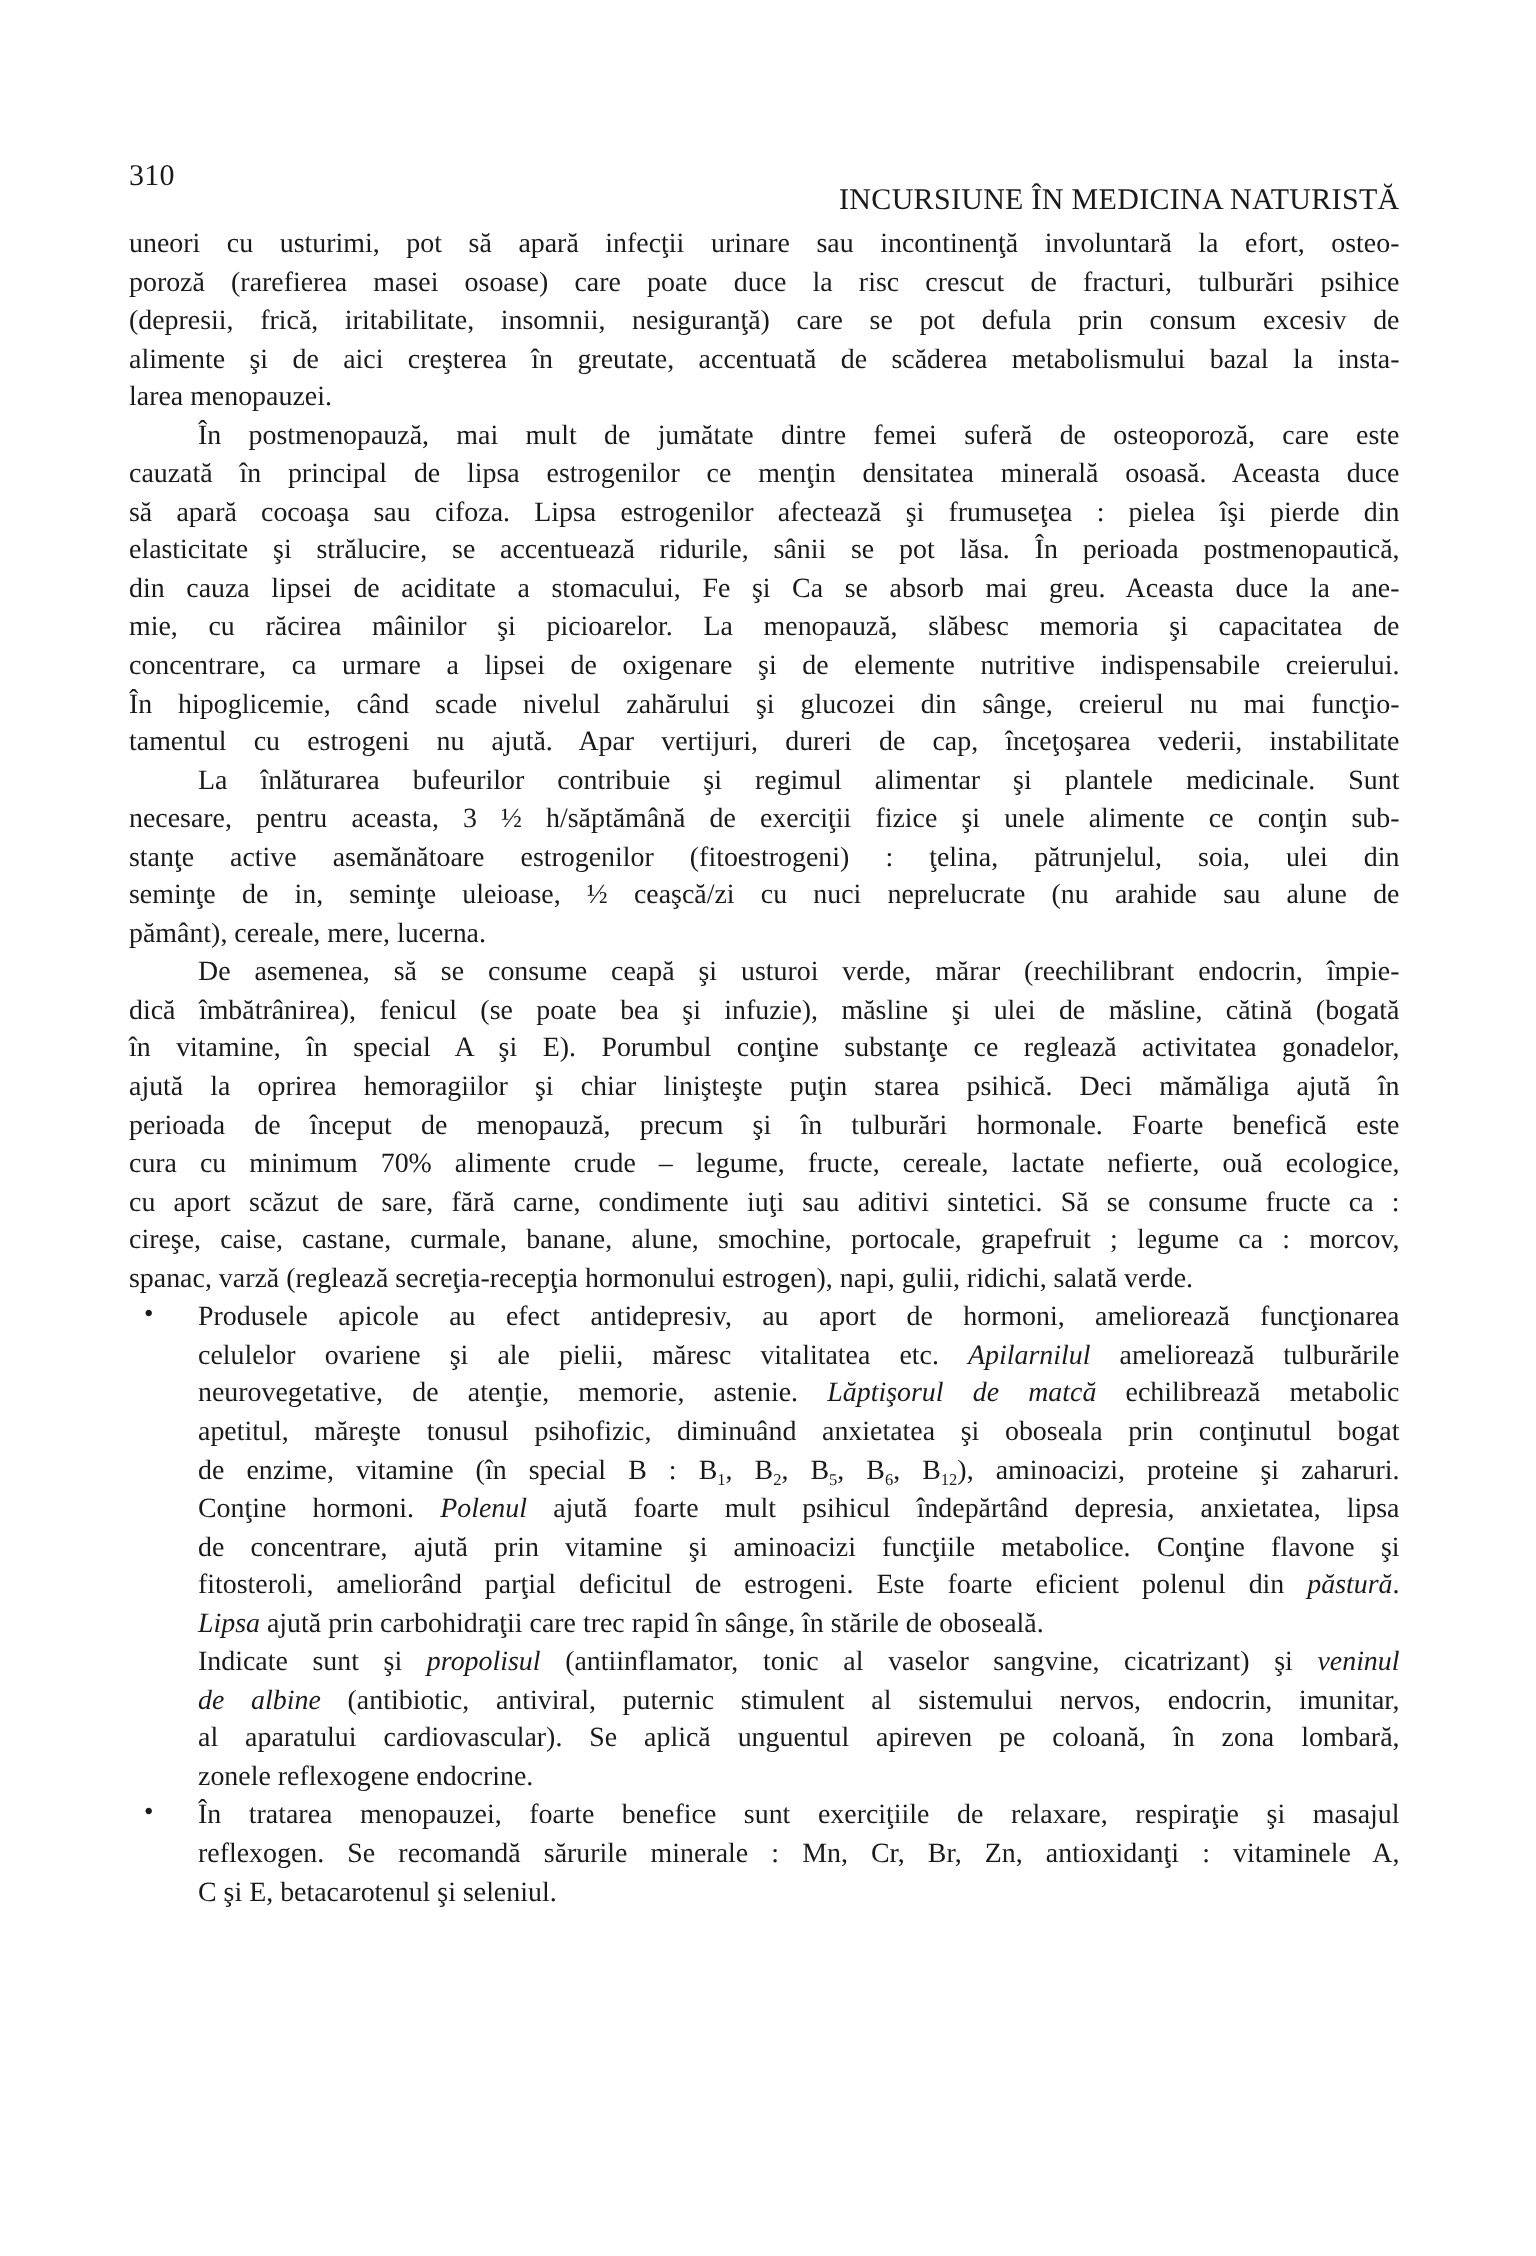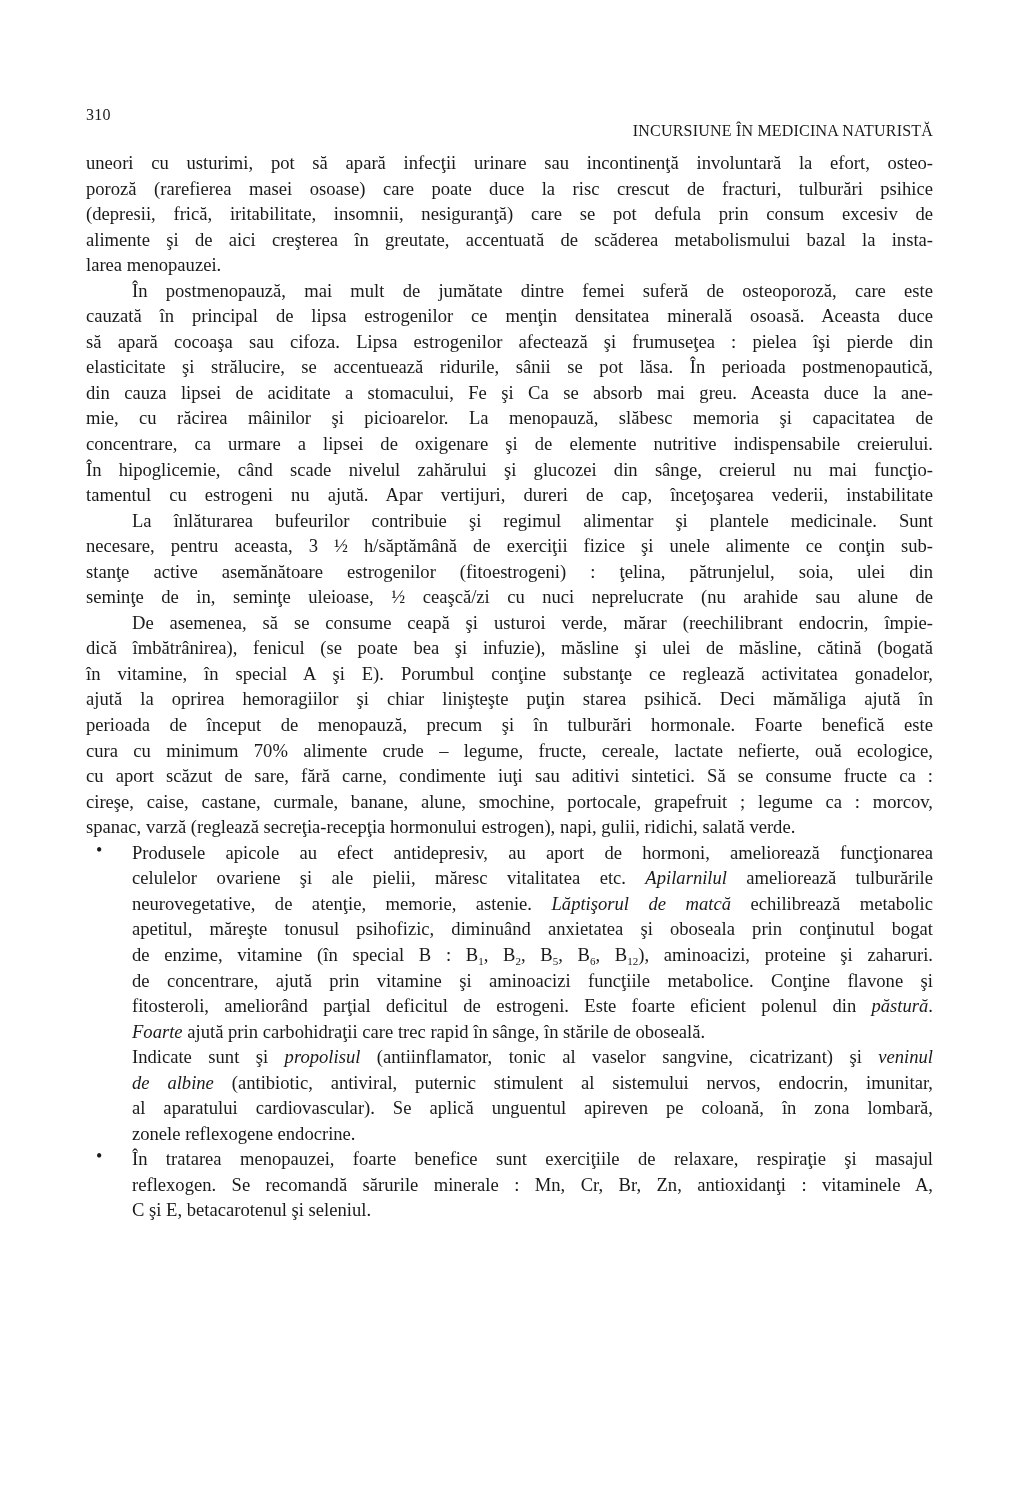--- a/index.html
+++ b/index.html
@@ -1,19 +1,19 @@
 <!DOCTYPE html>
 <html><head>
 <meta charset="utf-8">
 <style>
   html, body { margin: 0; padding: 0; background: #ffffff; }
   body { width: 1024px; height: 1504px; position: relative; overflow: hidden;
          font-family: "Liberation Serif", "DejaVu Serif", serif; color: #1a1a1a; }
   .header { position: absolute; top: 106px; left: 86px; width: 847px; height: 24px;
-            font-size: 16px; letter-spacing: 0.2px; }
+            font-size: 20px; letter-spacing: 0.2px; }
   .page-num { position: absolute; left: 0; top: 0; }
   .running-title { position: absolute; right: 0; top: 16px; }
   .body { position: absolute; top: 150px; left: 86px; width: 847px; font-size: 18.6px; }
   .line { height: 25.55px; line-height: 25.55px; white-space: nowrap; text-align: justify;
           text-align-last: justify; overflow: visible; }
   .line.last { text-align-last: left; }
   .indent { padding-left: 46px; }
   .bullet-block { position: relative; padding-left: 46px; }
   .bullet-mark { position: absolute; left: 10px; font-size: 18px; }
   i { font-style: italic; }
@@ -44,42 +44,44 @@
       <div class="line">mie, cu răcirea mâinilor şi picioarelor. La menopauză, slăbesc memoria şi capacitatea de</div>
       <div class="line">concentrare, ca urmare a lipsei de oxigenare şi de elemente nutritive indispensabile creierului.</div>
       <div class="line">În hipoglicemie, când scade nivelul zahărului şi glucozei din sânge, creierul nu mai funcţio-</div>
       <div class="line">tamentul cu estrogeni nu ajută. Apar vertijuri, dureri de cap, înceţoşarea vederii, instabilitate</div>
     </div>
     <div>
       <div class="line indent">La înlăturarea bufeurilor contribuie şi regimul alimentar şi plantele medicinale. Sunt</div>
       <div class="line">necesare, pentru aceasta, 3 ½ h/săptămână de exerciţii fizice şi unele alimente ce conţin sub-</div>
       <div class="line">stanţe active asemănătoare estrogenilor (fitoestrogeni) : ţelina, pătrunjelul, soia, ulei din</div>
       <div class="line">seminţe de in, seminţe uleioase, ½ ceaşcă/zi cu nuci neprelucrate (nu arahide sau alune de</div>
+      <div class="line last">pământ), cereale, mere, lucerna.</div>
     </div>
     <div>
       <div class="line indent">De asemenea, să se consume ceapă şi usturoi verde, mărar (reechilibrant endocrin, împie-</div>
       <div class="line">dică îmbătrânirea), fenicul (se poate bea şi infuzie), măsline şi ulei de măsline, cătină (bogată</div>
       <div class="line">în vitamine, în special A şi E). Porumbul conţine substanţe ce reglează activitatea gonadelor,</div>
       <div class="line">ajută la oprirea hemoragiilor şi chiar linişteşte puţin starea psihică. Deci mămăliga ajută în</div>
       <div class="line">perioada de început de menopauză, precum şi în tulburări hormonale. Foarte benefică este</div>
       <div class="line">cura cu minimum 70% alimente crude – legume, fructe, cereale, lactate nefierte, ouă ecologice,</div>
       <div class="line">cu aport scăzut de sare, fără carne, condimente iuţi sau aditivi sintetici. Să se consume fructe ca :</div>
       <div class="line">cireşe, caise, castane, curmale, banane, alune, smochine, portocale, grapefruit ; legume ca : morcov,</div>
       <div class="line last">spanac, varză (reglează secreţia-recepţia hormonului estrogen), napi, gulii, ridichi, salată verde.</div>
     </div>
     <div class="bullet-block">
       <span class="bullet-mark">•</span>
       <div class="line"><span>Produsele apicole au efect antidepresiv, au aport de hormoni, ameliorează funcţionarea</span></div>
       <div class="line"><span>celulelor ovariene şi ale pielii, măresc vitalitatea etc. </span><i>Apilarnilul</i><span> ameliorează tulburările</span></div>
       <div class="line"><span>neurovegetative, de atenţie, memorie, astenie. </span><i>Lăptişorul de matcă</i><span> echilibrează metabolic</span></div>
       <div class="line"><span>apetitul, măreşte tonusul psihofizic, diminuând anxietatea şi oboseala prin conţinutul bogat</span></div>
       <div class="line"><span>de enzime, vitamine (în special B : B</span><sub>1</sub><span>, B</span><sub>2</sub><span>, B</span><sub>5</sub><span>, B</span><sub>6</sub><span>, B</span><sub>12</sub><span>), aminoacizi, proteine şi zaharuri.</span></div>
+      <div class="line"><span>Conţine hormoni. </span><i>Polenul</i><span> ajută foarte mult psihicul îndepărtând depresia, anxietatea, lipsa</span></div>
       <div class="line"><span>de concentrare, ajută prin vitamine şi aminoacizi funcţiile metabolice. Conţine flavone şi</span></div>
       <div class="line"><span>fitosteroli, ameliorând parţial deficitul de estrogeni. Este foarte eficient polenul din </span><i>păstură</i><span>.</span></div>
-      <div class="line last"><i>Foarte</i><span> ajută prin carbohidraţii care trec rapid în sânge, în stările de oboseală.</span></div>
+      <div class="line last"><i>Lipsa</i><span> ajută prin carbohidraţii care trec rapid în sânge, în stările de oboseală.</span></div>
       <div class="line"><span>Indicate sunt şi </span><i>propolisul</i><span> (antiinflamator, tonic al vaselor sangvine, cicatrizant) şi </span><i>veninul</i></div>
       <div class="line"><i>de albine</i><span> (antibiotic, antiviral, puternic stimulent al sistemului nervos, endocrin, imunitar,</span></div>
       <div class="line"><span>al aparatului cardiovascular). Se aplică unguentul apireven pe coloană, în zona lombară,</span></div>
       <div class="line last"><span>zonele reflexogene endocrine.</span></div>
     </div>
     <div class="bullet-block">
       <span class="bullet-mark">•</span>
       <div class="line"><span>În tratarea menopauzei, foarte benefice sunt exerciţiile de relaxare, respiraţie şi masajul</span></div>
       <div class="line"><span>reflexogen. Se recomandă sărurile minerale : Mn, Cr, Br, Zn, antioxidanţi : vitaminele A,</span></div>
       <div class="line last"><span>C şi E, betacarotenul şi seleniul.</span></div>

